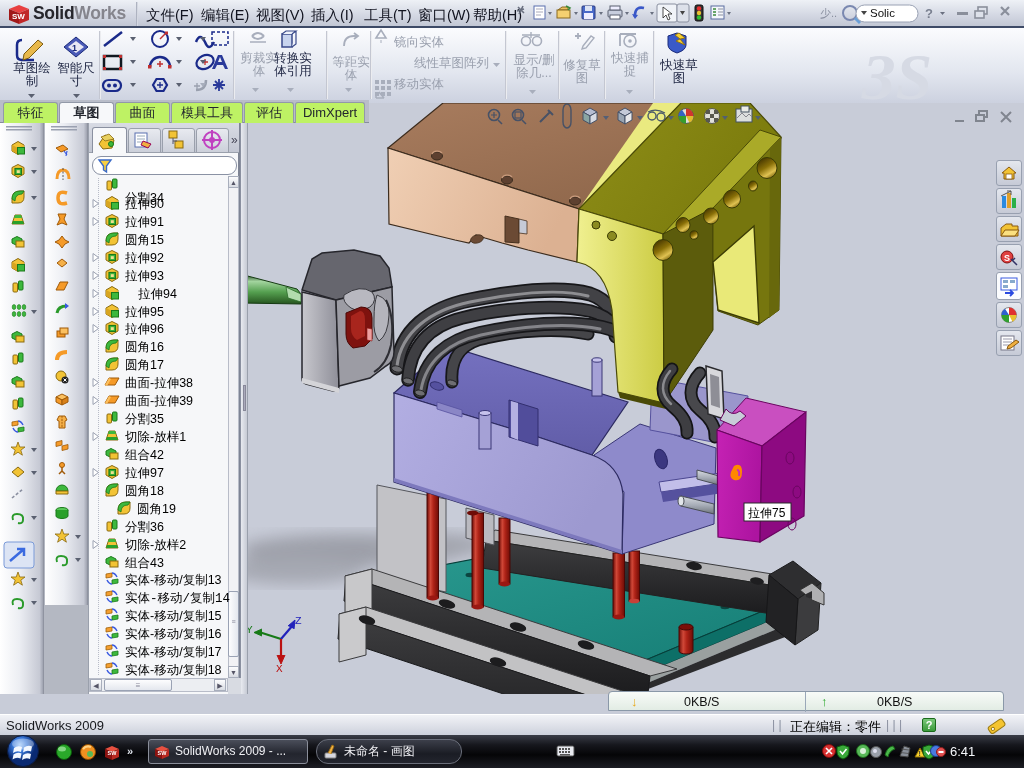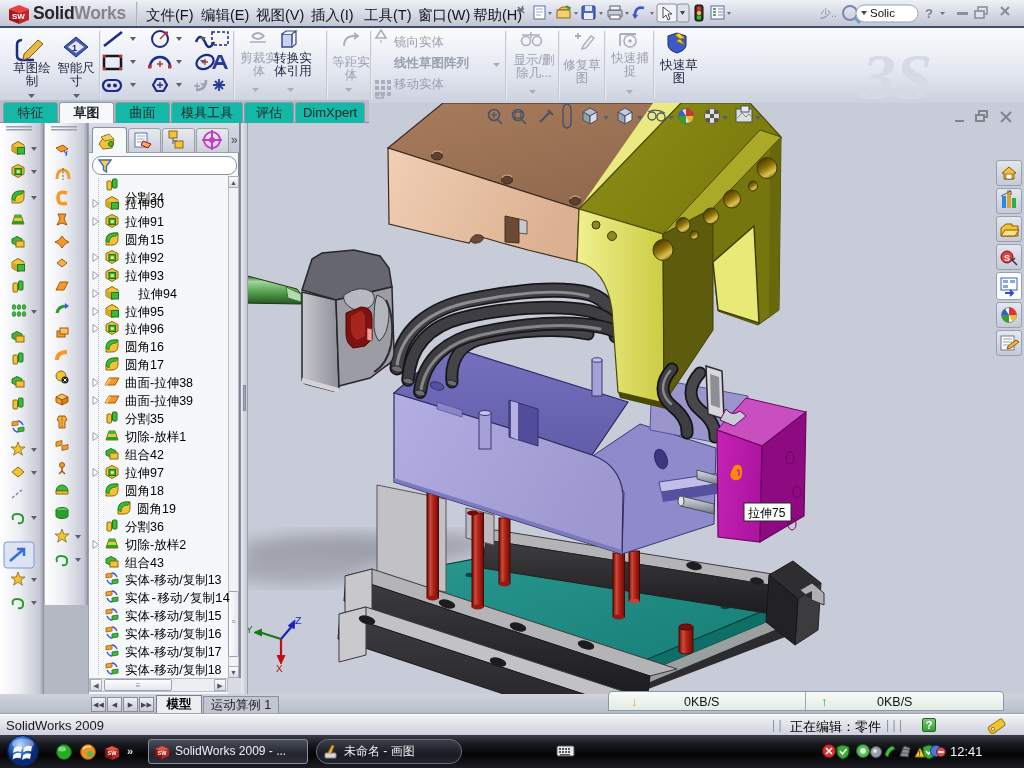--- a/index.html
+++ b/index.html
@@ -8,21 +8,21 @@
 
 #menubar{left:0;top:0;width:1024px;height:28px;background:linear-gradient(#eef1f6,#d5d9e4 55%,#c2c7d4);border-bottom:2px solid #3d4a66;}
 .menuitem{position:absolute;top:6px;font-size:14.5px;color:#11131f;}
 
 #toolbar{left:0;top:28px;width:1024px;height:75px;background:linear-gradient(#fbfcfe,#e2e6ef 60%,#ccd1df);}
 .tbtxt{position:absolute;font-size:12.5px;color:#1c2340;text-align:center;line-height:13px;white-space:pre;}
 .tbgray{color:#9aa0ae;}
 .vsep{position:absolute;top:3px;height:68px;width:2px;background:linear-gradient(90deg,#b0b4c2,#ffffff);}
 
 #tabstrip{left:0;top:100px;width:369px;height:23px;background:#b9bdc9;border-bottom:1px solid #878d9c;}
-.ctab{position:absolute;top:2px;height:21px;font-size:13px;color:#23262e;text-align:center;line-height:20px;background:#14b8a6;border:1px solid #9299a8;border-bottom:none;border-radius:3px 3px 0 0;}
+.ctab{position:absolute;top:2px;height:21px;font-size:13px;color:#23262e;text-align:center;line-height:20px;background:#bef264;border:1px solid #9299a8;border-bottom:none;border-radius:3px 3px 0 0;}
 .ctab.active{background:#f7f8fa;font-weight:bold;}
 
 .lbar{position:absolute;background:linear-gradient(90deg,#ffffff,#eceef3 45%,#c6c9d4 92%,#9fa3b0);border-right:1px solid #8f93a0;}
 
 #treepanel{left:88px;top:123px;width:152px;height:571px;background:#f6f7f9;border-left:1px solid #9aa0ac;border-right:2px solid #7e8494;}
 .trow{position:absolute;left:0;width:140px;height:18px;font-size:12.5px;color:#000;white-space:nowrap;}
 
 #bottomtabs{left:0;top:694px;width:1024px;height:20px;background:linear-gradient(#cfd3dc,#b9bdc9);border-bottom:1px solid #9aa0ac;}
 #statusbar{left:0;top:714px;width:1024px;height:21px;background:linear-gradient(#f2f3f7,#cdd1dc);border-top:1px solid #ffffff;}
 
@@ -213,21 +213,21 @@
 制</div>
 <div class="tbtxt" style="left:52px;top:34px;width:48px;">智能尺
 寸</div>
 <div class="tbtxt tbgray" style="left:240px;top:24px;width:38px;">剪裁实
 体</div>
 <div class="tbtxt" style="left:272px;top:24px;width:42px;">转换实
 体引用</div>
 <div class="tbtxt tbgray" style="left:332px;top:28px;width:38px;">等距实
 体</div>
 <div class="tbtxt tbgray" style="left:394px;top:8px;width:60px;text-align:left;">镜向实体</div>
-<div class="tbtxt tbgray" style="left:394px;top:29px;width:80px;text-align:left;font-weight:bold;">线性草图阵列</div>
+<div class="tbtxt tbgray" style="left:414px;top:29px;width:80px;text-align:left;">线性草图阵列</div>
 <div class="tbtxt tbgray" style="left:394px;top:50px;width:60px;text-align:left;">移动实体</div>
 <div class="tbtxt tbgray" style="left:512px;top:26px;width:44px;">显示/删
 除几...</div>
 <div class="tbtxt tbgray" style="left:562px;top:31px;width:40px;">修复草
 图</div>
 <div class="tbtxt tbgray" style="left:610px;top:24px;width:40px;">快速捕
 捉</div>
 <div class="tbtxt" style="left:658px;top:31px;width:42px;">快速草
 图</div>
 <div class="vsep" style="left:99px;"></div>
@@ -1045,28 +1045,20 @@
         <span class="abs" style="left:36px;top:2px;">实体-移动/复制17</span>
       </div>
 <div class="trow" style="top:537px;">
         <svg class="abs" style="left:15px;top:1px;" width="16" height="16" viewBox="0 0 16 16">
           <use href="#i-mov"></use>
         </svg>
         <span class="abs" style="left:36px;top:2px;">实体-移动/复制18</span>
       </div>
 </div>
 
-<div id="bottomtabs" class="abs">
-<div class="abs" style="left:91px;top:3px;width:15px;height:15px;background:linear-gradient(#eef0f4,#c8ccd6);border:1px solid #8a90a0;font-size:7px;text-align:center;line-height:14px;color:#445;">◀◀</div>
-<div class="abs" style="left:107px;top:3px;width:15px;height:15px;background:linear-gradient(#eef0f4,#c8ccd6);border:1px solid #8a90a0;font-size:7px;text-align:center;line-height:14px;color:#445;">◀</div>
-<div class="abs" style="left:123px;top:3px;width:15px;height:15px;background:linear-gradient(#eef0f4,#c8ccd6);border:1px solid #8a90a0;font-size:7px;text-align:center;line-height:14px;color:#445;">▶</div>
-<div class="abs" style="left:139px;top:3px;width:15px;height:15px;background:linear-gradient(#eef0f4,#c8ccd6);border:1px solid #8a90a0;font-size:7px;text-align:center;line-height:14px;color:#445;">▶▶</div>
-<div class="abs" style="left:156px;top:1px;width:46px;height:18px;background:#eceef2;border:1px solid #7a8090;border-bottom:none;font-size:12.5px;text-align:center;line-height:17px;color:#000;font-weight:bold;">模型</div>
-<div class="abs" style="left:203px;top:2px;width:76px;height:17px;background:#c2c6d0;border:1px solid #8a90a0;border-bottom:none;font-size:12.5px;text-align:center;line-height:16px;color:#222;">运动算例 1</div>
-</div>
 
 <div id="netwidget" class="abs" style="left:608px;top:691px;width:396px;height:20px;background:linear-gradient(#f8fbf8,#e2ece4);border:1px solid #8a98a8;border-radius:4px 4px 0 0;">
 <span class="abs" style="left:22px;top:2px;font-size:13px;color:#e8a818;font-weight:bold;">↓</span>
 <span class="abs" style="left:75px;top:3px;font-size:12.5px;color:#111;">0KB/S</span>
 <div class="abs" style="left:196px;top:0;width:1px;height:20px;background:#9aa8b8;"></div>
 <span class="abs" style="left:212px;top:2px;font-size:13px;color:#28a828;font-weight:bold;">↑</span>
 <span class="abs" style="left:268px;top:3px;font-size:12.5px;color:#111;">0KB/S</span>
 </div>
 
 <div id="statusbar" class="abs">
@@ -1158,14 +1150,14 @@
 <path d="M93,14 l5,-9 5,9 z" fill="#f8d030" stroke="#8a6a00"></path>
         <text x="96.5" y="13" font-size="7" font-weight="bold" fill="#333">!</text>
 <path d="M107,2 l6,2 0,5 q0,5 -6,7 q-6,-2 -6,-7 l0,-5 z" fill="#3aa83a" stroke="#0a5a0a"></path>
         <path d="M104,8 l2.5,3 4,-5" stroke="#fff" stroke-width="1.5" fill="none"></path>
 </svg>
 <svg class="abs" style="left:930px;top:9px;" width="16" height="15" viewBox="0 0 16 15">
         <circle cx="6" cy="7" r="5.5" fill="#4a7ae0" stroke="#1a3a8a"></circle>
         <circle cx="11" cy="8" r="4.5" fill="#e05050" stroke="#8a1a1a"></circle>
         <rect x="8.5" y="7" width="5" height="2" fill="#fff"></rect>
       </svg>
-<span class="abs" style="left:950px;top:9px;font-size:13px;color:#f4f6fa;">12:41</span>
+<span class="abs" style="left:950px;top:9px;font-size:13px;color:#f4f6fa;">6:41</span>
 </div>
 </div>
 </body></html>

